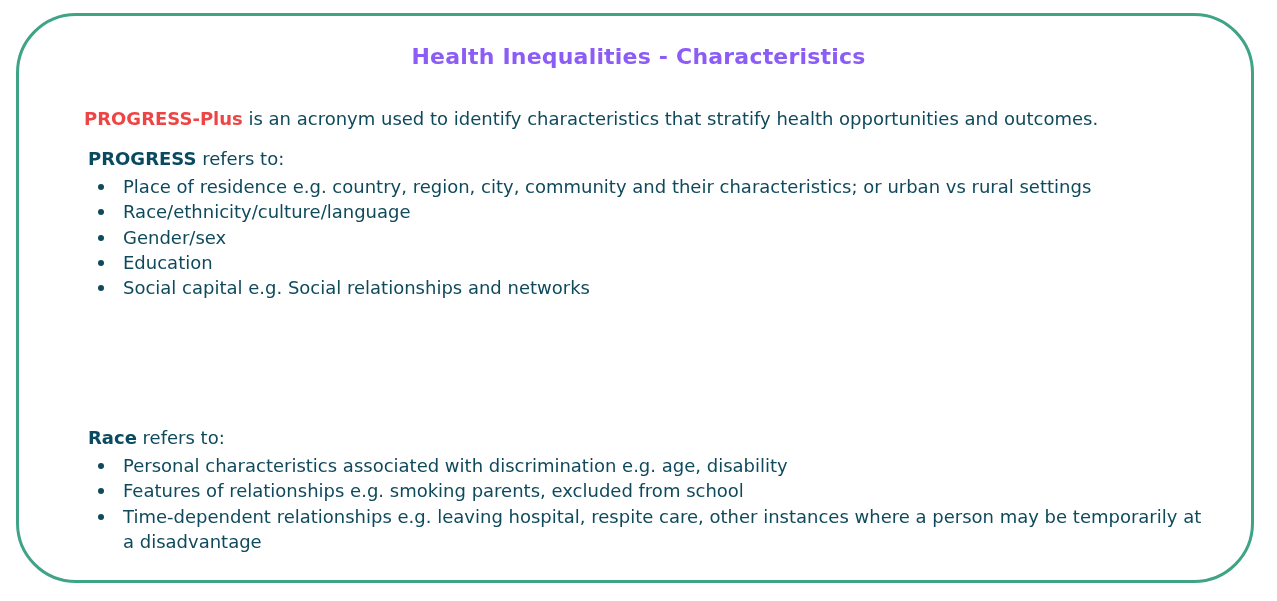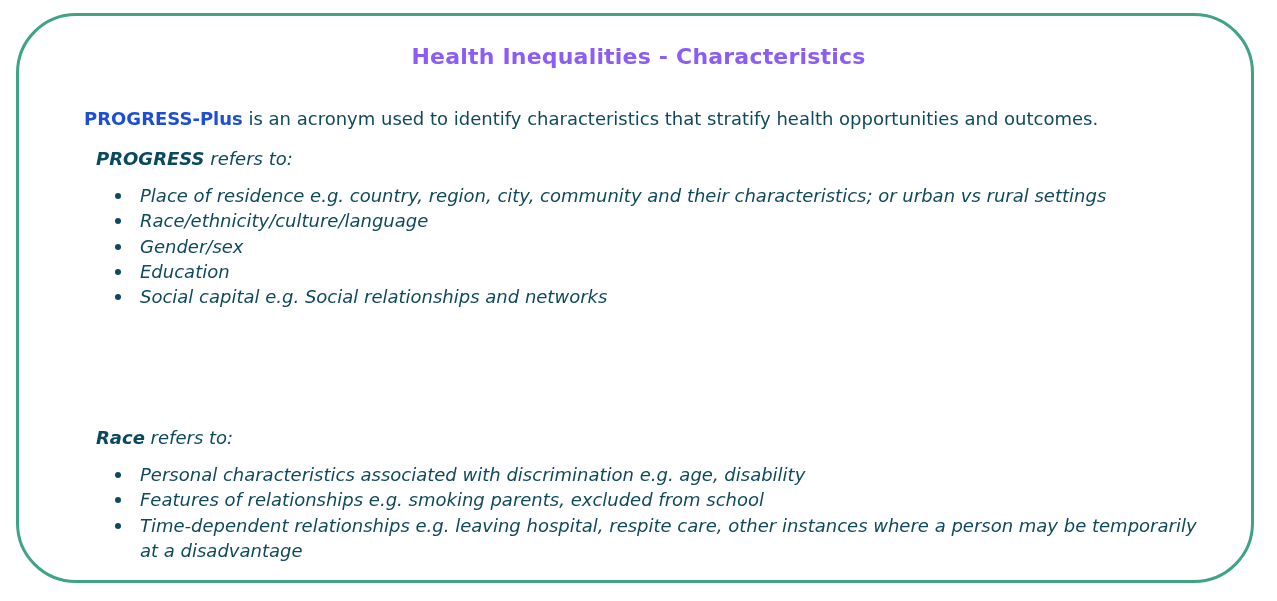--- a/index.html
+++ b/index.html
@@ -3,25 +3,25 @@
   <meta charset="utf-8">
   <style>
     html, body { margin: 0; padding: 0; background: #ffffff; }
     body { width: 1277px; height: 601px; position: relative; overflow: hidden;
       font-family: "DejaVu Sans", sans-serif; color: #0e4a5c; }
     .card { position: absolute; left: 16px; top: 13px; width: 1238px; height: 570px;
       border: 3px solid #3fa386; border-radius: 60px; box-sizing: border-box; }
     .title { position: absolute; left: 0; right: 0; top: 44px; text-align: center;
       font-weight: bold; font-size: 22px; color: #8b5cf6; letter-spacing: 0.2px; }
     .intro { position: absolute; left: 84px; top: 108px; font-size: 18px; color: #0e4a5c; white-space: nowrap; }
-    .intro b { color: #1d4ed8; }
-    .section { position: absolute; left: 96px; font-size: 18px; font-style: italic; }
+    .intro b { color: #ef4444; }
+    .section { position: absolute; left: 88px; font-size: 18px; }
     .section .lead { height: 25px; line-height: 25px; }
     .section .lead b { color: #0a4a60; }
-    ul { margin: 12px; padding: 0; list-style: none; }
+    ul { margin: 3px; padding: 0; list-style: none; }
     li { position: relative; padding-left: 32px; line-height: 25.3px; font-size: 18px; width: 1080px; }
     li::before { content: ""; position: absolute; left: 7px; top: 10px; width: 6px; height: 6px;
       border-radius: 50%; background: #0e4a5c; }
   </style>
 </head>
 <body>
 
 <div class="card"></div>
 
 <div class="title">Health Inequalities - Characteristics</div>

